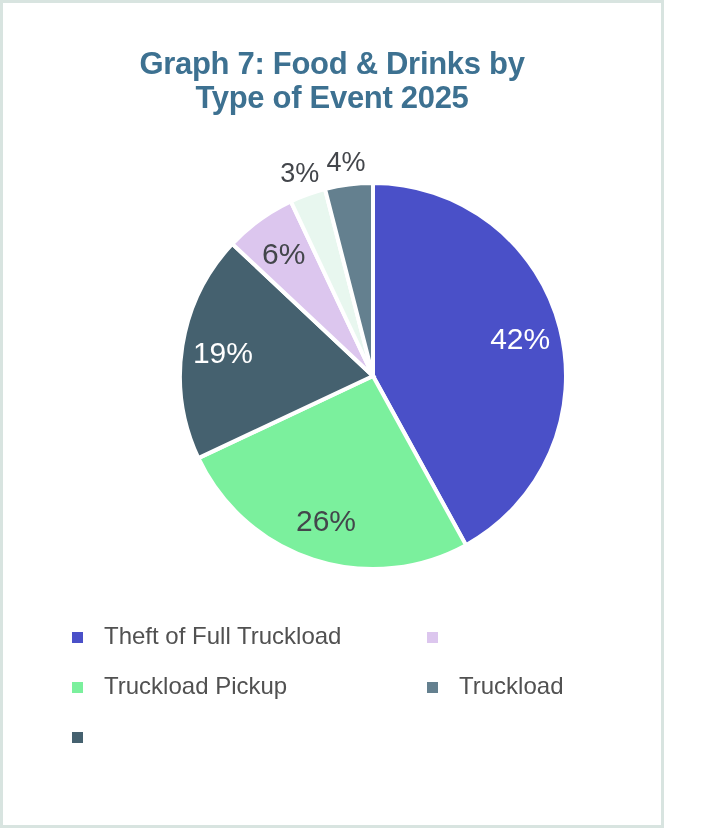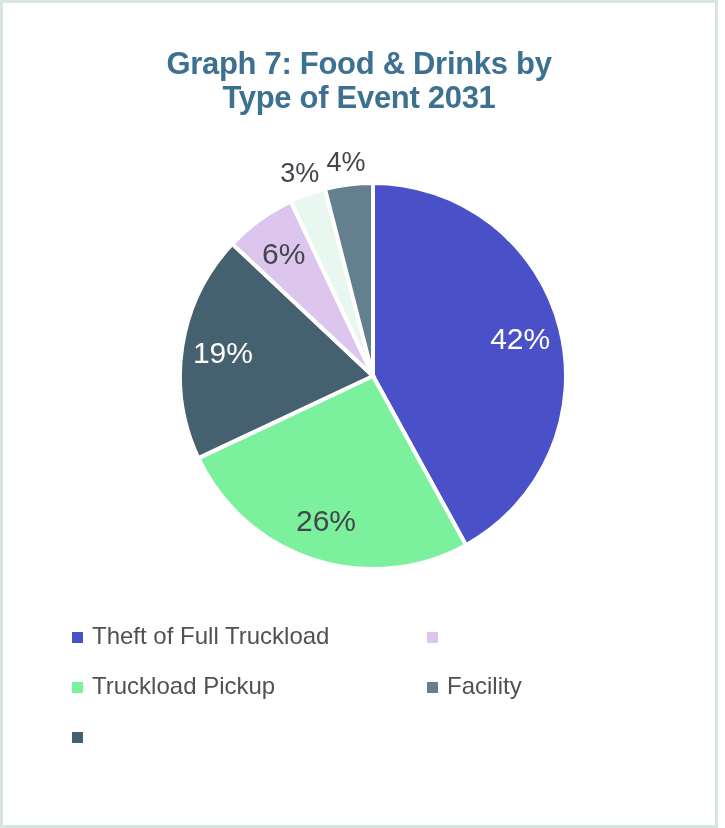--- a/index.html
+++ b/index.html
@@ -3,21 +3,21 @@
 <meta charset="utf-8">
 <style>
   html, body {
     margin: 0;
     padding: 0;
     background: #ffffff;
     font-family: "Liberation Sans", sans-serif;
   }
   .chart-card {
     position: relative;
-    width: 718px;
+    width: 664px;
     height: 828px;
     box-sizing: border-box;
     border: 3px solid #d8e4e0;
     background: #ffffff;
     overflow: hidden;
   }
   .chart-title {
     position: absolute;
     top: 44px;
     left: 0;
@@ -44,42 +44,42 @@
     left: 69px;
     top: 608px;
     display: grid;
     grid-template-columns: 355px auto;
     grid-template-rows: repeat(3, 50px);
     grid-auto-flow: column;
   }
   .legend-item {
     display: flex;
     align-items: center;
-    gap: 9px;
+    gap: 21px;
   }
   .legend-swatch {
     width: 11px;
     height: 11px;
     flex: 0 0 11px;
     margin-top: 2px;
   }
   .legend-label {
     font-size: 24px;
     color: #515151;
     white-space: nowrap;
   }
 </style>
 </head>
 <body>
 
 <div class="chart-card">
 
   <div class="chart-title">
     <div>Graph 7: Food &amp; Drinks by</div>
-    <div>Type of Event 2031</div>
+    <div>Type of Event 2025</div>
   </div>
 
   <svg class="pie-svg" viewBox="-230 -230 460 460">
       <path d="M0,0 L0.00,-193.00 A193,193 0 0 1 92.98,169.13 Z" fill="#4a50c8" stroke="#ffffff" stroke-width="4"></path>
       <text x="147.2" y="-37.8" fill="#ffffff" text-anchor="middle" dominant-baseline="central" font-size="30">42%</text>
       <path d="M0,0 L92.98,169.13 A193,193 0 0 1 -174.63,82.18 Z" fill="#7bf09d" stroke="#ffffff" stroke-width="4"></path>
       <text x="-47.0" y="144.6" fill="#43464b" text-anchor="middle" dominant-baseline="central" font-size="30">26%</text>
       <path d="M0,0 L-174.63,82.18 A193,193 0 0 1 -140.69,-132.12 Z" fill="#45616f" stroke="#ffffff" stroke-width="4"></path>
       <text x="-150.1" y="-23.8" fill="#ffffff" text-anchor="middle" dominant-baseline="central" font-size="30">19%</text>
       <path d="M0,0 L-140.69,-132.12 A193,193 0 0 1 -82.18,-174.63 Z" fill="#dcc6ee" stroke="#ffffff" stroke-width="4"></path>
@@ -100,17 +100,17 @@
       <span class="legend-label">Truckload Pickup</span>
     </div>
     <div class="legend-item">
       <span class="legend-swatch" style="background: rgb(69, 97, 111);"></span>
     </div>
     <div class="legend-item">
       <span class="legend-swatch" style="background: rgb(220, 198, 238);"></span>
     </div>
     <div class="legend-item">
       <span class="legend-swatch" style="background: rgb(100, 128, 143);"></span>
-      <span class="legend-label">Facility</span>
+      <span class="legend-label">Truckload</span>
     </div>
   </div>
 
 </div>
 
 </body></html>

